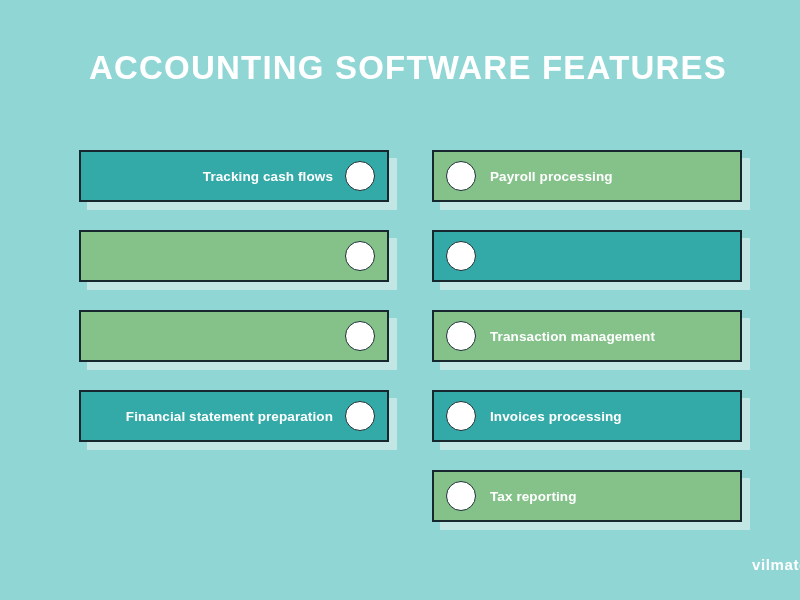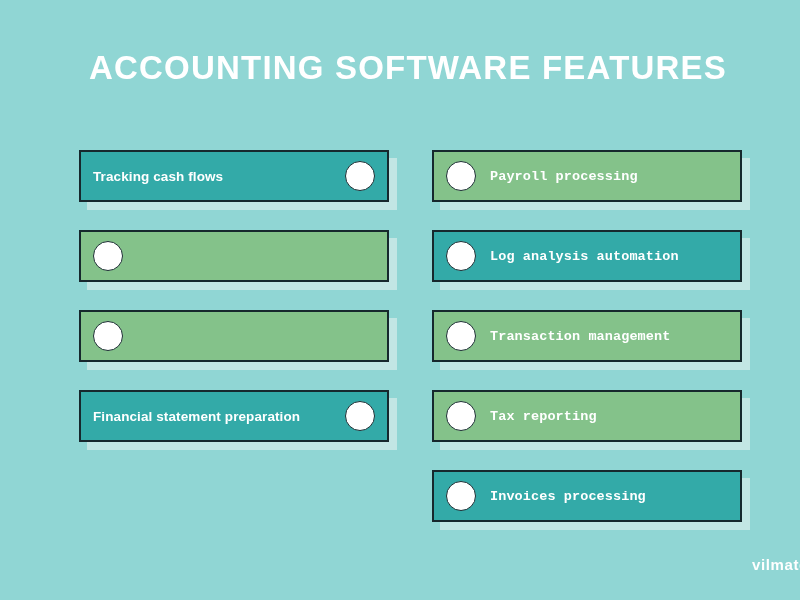--- a/index.html
+++ b/index.html
@@ -54,40 +54,40 @@
     left:0; top:0;
     width:310px; height:52px;
     border:2px solid #16282d;
     display:flex;
     align-items:center;
     padding:0 10px;
   }
   .card.teal  { background:#33aaa8; }
   .card.green { background:#84c28a; }
 
-  .card.align-right { justify-content:space-between; }
+  .card.align-right { justify-content:flex-end; }
   .card.align-left  { justify-content:flex-start; }
 
   .bullet {
     width:30px; height:30px;
     border-radius:50%;
     background:#ffffff;
     border:1.5px solid #1d2f34;
     flex:0 0 auto;
   }
 
   .label {
     color:#ffffff;
     font-size:13.5px;
     font-weight:bold;
     white-space:nowrap;
     letter-spacing:0.1px;
   }
   .align-right .label { margin-right:10px; }
-  .align-left  .label { margin-left:12px;font-family:Liberation Mono, monospace; }
+  .align-left  .label { margin-left:12px; }
 
   .footer {
     position:absolute;
     top:548px; left:0; width:800px;
     text-align:right;
     color:#ffffff;
     font-size:15px;
     font-weight:bold;
     letter-spacing:0.6px;
   }
@@ -143,45 +143,44 @@
         <div class="card green align-left">
           <span class="bullet"></span>
           <span class="label">Payroll processing</span>
         </div>
       </div>
 
       <div class="card-wrap">
         <div class="card-shadow"></div>
         <div class="card teal align-left">
           <span class="bullet"></span>
-          <span class="label">Log analysis automation</span>
         </div>
       </div>
 
       <div class="card-wrap">
         <div class="card-shadow"></div>
         <div class="card green align-left">
           <span class="bullet"></span>
           <span class="label">Transaction management</span>
         </div>
       </div>
 
       <div class="card-wrap">
         <div class="card-shadow"></div>
-        <div class="card green align-left">
+        <div class="card teal align-left">
           <span class="bullet"></span>
-          <span class="label">Tax reporting</span>
+          <span class="label">Invoices processing</span>
         </div>
       </div>
 
       <div class="card-wrap">
         <div class="card-shadow"></div>
-        <div class="card teal align-left">
+        <div class="card green align-left">
           <span class="bullet"></span>
-          <span class="label">Invoices processing</span>
+          <span class="label">Tax reporting</span>
         </div>
       </div>
 
     </div>
 
   </div>
 
   <div class="footer">vilmate</div>
 
 </div>

